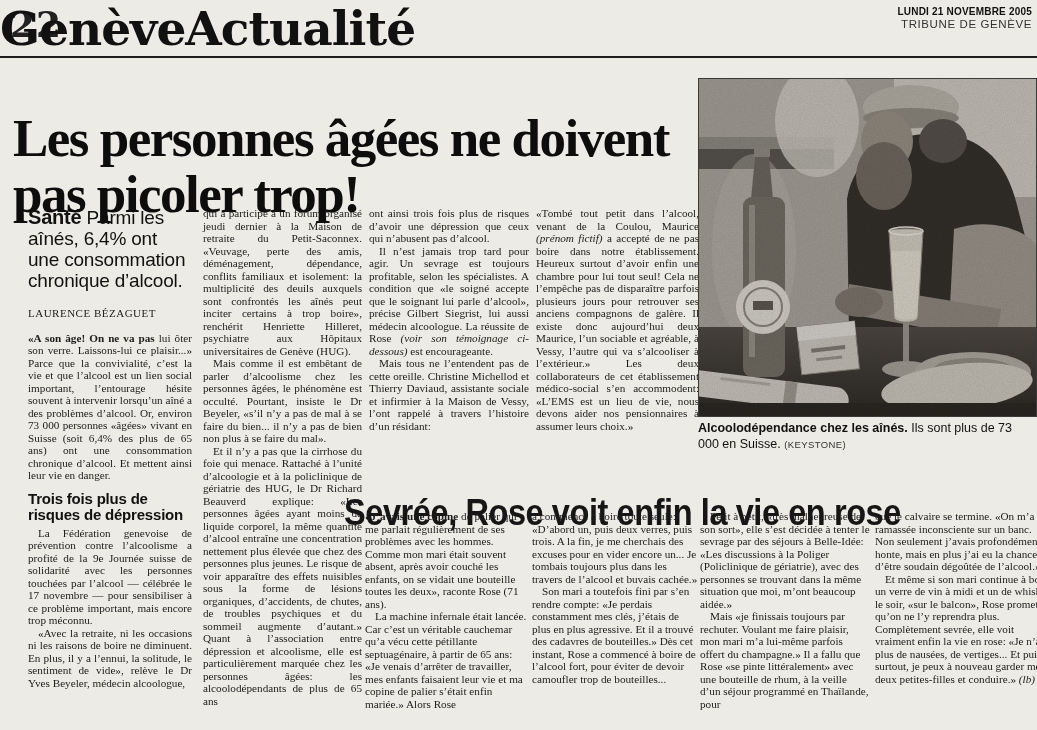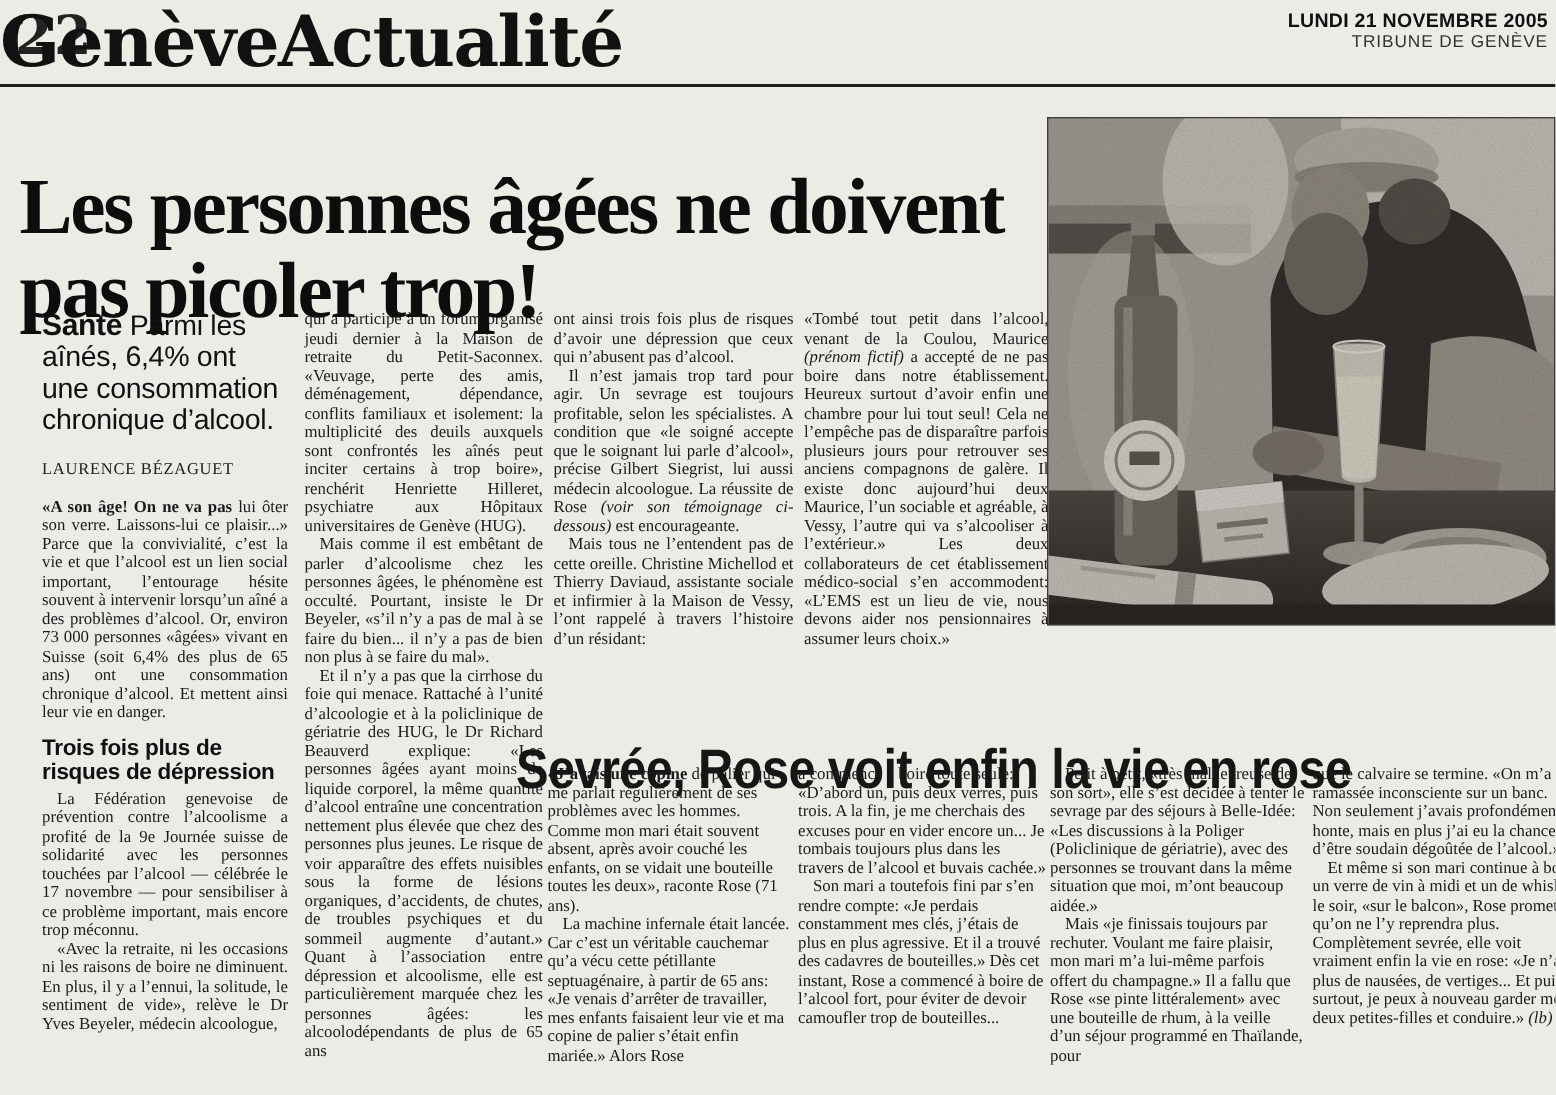--- a/index.html
+++ b/index.html
@@ -13,21 +13,21 @@
   
   .page-number{
     position:absolute;left:10px;top:3px;
     font-family:"DejaVu Serif", serif;font-weight:bold;font-size:36px;letter-spacing:1px;color:#222;
   }
   .masthead{
     position:absolute;left:0;right:0;top:1px;text-align:left;
     font-family:"DejaVu Serif", serif;font-weight:bold;font-size:47px;letter-spacing:-1px;color:#111;
   }
   .header-right{position:absolute;right:5px;top:6px;text-align:right;font-family:"Liberation Sans", sans-serif;}
-  .header-date{font-weight:bold;font-size:13px;letter-spacing:.2px;color:#111;}
+  .header-date{font-weight:bold;font-size:10px;letter-spacing:.2px;color:#111;}
   .header-pub{font-size:11.5px;letter-spacing:.6px;color:#333;margin-top:1px;}
   .header-rule{position:absolute;left:0;top:56px;width:1037px;height:2px;background:#1f1f1f;}
 
   
   .headline1{
     position:absolute;left:13px;top:74px;width:690px;
     font-family:"Liberation Serif", serif;font-weight:bold;font-size:53px;line-height:56px;
     letter-spacing:-1.5px;color:#0d0d0d;
   }
   .a1col,.a2col{position:absolute;font-size:11.2px;line-height:12.5px;color:#1b1b1b;margin-left:20px;}
@@ -183,20 +183,23 @@
       <g transform="rotate(7 70 315)">
         <rect x="-22" y="300" width="172" height="26" rx="13" fill="#c9c5bd"></rect>
         <rect x="85" y="300" width="12" height="26" fill="#9a958c"></rect>
         <rect x="20" y="304" width="50" height="3" fill="#aaa59c"></rect>
       </g>
       <ellipse cx="258" cy="308" rx="76" ry="23" fill="#c6c2b8" transform="rotate(-6 258 308)"></ellipse>
       <rect x="0" y="324" width="337" height="13" fill="#2b2824"></rect>
       <rect width="337" height="337" filter="url(#grain)" opacity="0.22"></rect>
     </svg>
   </div>
+  <div class="caption">
+    <span class="cap-bold">Alcoolodépendance chez les aînés.</span><span> Ils sont plus de 73 000 en Suisse. </span><span class="cap-credit">(KEYSTONE)</span>
+  </div>
 
   <h2 class="headline2">Sevrée, Rose voit enfin la vie en rose</h2>
   <div class="a2col colA">
     <div>
         <p class="body-para"><span style="font-weight: bold;">«J’avais une copine</span><span> de palier qui me parlait régulièrement de ses problèmes avec les hommes. Comme mon mari était souvent absent, après avoir couché les enfants, on se vidait une bouteille toutes les deux», raconte Rose (71 ans).</span></p>
         <p class="body-para indent"><span>La machine infernale était lancée. Car c’est un véritable cauchemar qu’a vécu cette pétillante septuagénaire, à partir de 65 ans: «Je venais d’arrêter de travailler, mes enfants faisaient leur vie et ma copine de palier s’était enfin mariée.» Alors Rose</span></p>
       </div>
   </div>
   <div class="a2col colB">
     <div>

